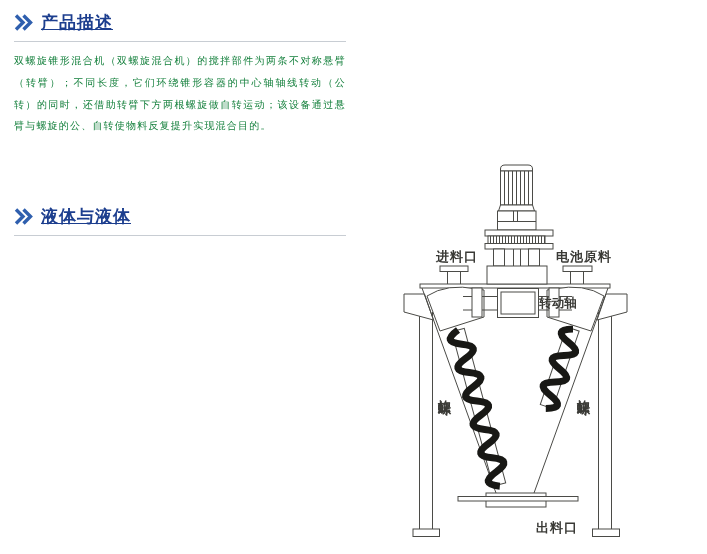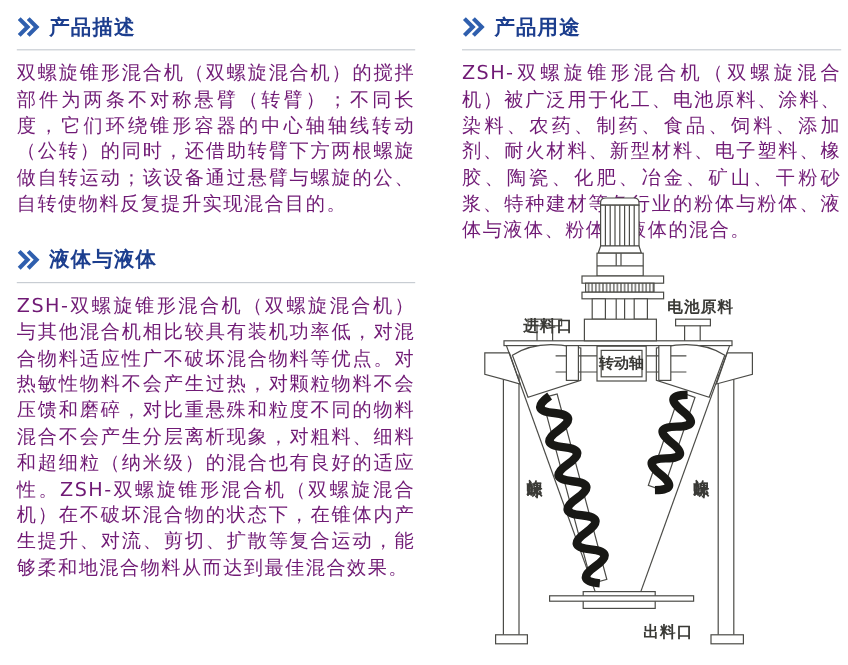--- a/index.html
+++ b/index.html
@@ -6,74 +6,63 @@
   .page {
     position:relative; width:707px; height:554px; background:#ffffff;
     font-family:"DejaVu Sans","Liberation Sans",sans-serif; overflow:hidden;
   }
   .sec { position:absolute; }
   .sec-desc  { left:14px;  top:8px;   width:332px; }
   .sec-usage { left:385px; top:8px;   width:316px; }
   .sec-feat  { left:14px;  top:202px; width:332px; }
   .sec-header { display:flex; align-items:center; gap:7px; height:28px; }
   .sec-header h2 {
-    margin:0; font-size:17px; font-weight:bold; color:#1c3e8e; letter-spacing:1px;
+    margin:0; font-size:17px; font-weight:bold; color:#1c3e8e; letter-spacing:1px;text-decoration:underline;
   }
   .chev { flex:0 0 auto; display:block; }
   .sec-sep { border-top:1px solid #c8cdd3; margin-top:5px; }
   .sec-body {
-    margin:8px 0 0 0; font-size:16px; line-height:21.8px; color:#701a75;
+    margin:8px 0 0 0; font-size:10px; line-height:21.8px; color:#15803d;
     letter-spacing:1.2px; text-align:justify; text-justify:inter-character;
   }
   .diagram { position:absolute; left:380px; top:162px; width:325px; height:385px; }
   .diagram svg { position:absolute; left:0; top:0; }
   .dlabel {
     position:absolute; font-size:13px; font-weight:600; color:#3a3a36;
     letter-spacing:1px; line-height:16px; white-space:nowrap;
   }
   .dlabel.vert { writing-mode:vertical-rl; text-orientation:upright; letter-spacing:2px; }
   .dlabel.boxed { width:42px; height:29px; line-height:29px; text-align:center;
-                  letter-spacing:0; font-size:12.5px; }
+                  letter-spacing:0; font-size:12.5px;margin-left:40px; }
 </style>
 </head>
 <body>
 
 <div class="page">
 
   <section class="sec sec-desc">
     <div class="sec-header">
       <svg class="chev" width="20" height="17" viewBox="0 0 20 17">
         <path d="M2,1.5 L9,8.5 L2,15.5 M9.5,1.5 L16.5,8.5 L9.5,15.5" stroke="#2f5fae" stroke-width="3.4" fill="none"></path>
       </svg>
       <h2>产品描述</h2>
     </div>
     <div class="sec-sep"></div>
     <p class="sec-body">双螺旋锥形混合机（双螺旋混合机）的搅拌部件为两条不对称悬臂（转臂）；不同长度，它们环绕锥形容器的中心轴轴线转动（公转）的同时，还借助转臂下方两根螺旋做自转运动；该设备通过悬臂与螺旋的公、自转使物料反复提升实现混合目的。</p>
   </section>
 
-  <section class="sec sec-usage">
-    <div class="sec-header">
-      <svg class="chev" width="20" height="17" viewBox="0 0 20 17">
-        <path d="M2,1.5 L9,8.5 L2,15.5 M9.5,1.5 L16.5,8.5 L9.5,15.5" stroke="#2f5fae" stroke-width="3.4" fill="none"></path>
-      </svg>
-      <h2>产品用途</h2>
-    </div>
-    <div class="sec-sep"></div>
-    <p class="sec-body">ZSH-双螺旋锥形混合机（双螺旋混合机）被广泛用于化工、电池原料、涂料、染料、农药、制药、食品、饲料、添加剂、耐火材料、新型材料、电子塑料、橡胶、陶瓷、化肥、冶金、矿山、干粉砂浆、特种建材等各行业的粉体与粉体、液体与液体、粉体与液体的混合。</p>
-  </section>
 
   <section class="sec sec-feat">
     <div class="sec-header">
       <svg class="chev" width="20" height="17" viewBox="0 0 20 17">
         <path d="M2,1.5 L9,8.5 L2,15.5 M9.5,1.5 L16.5,8.5 L9.5,15.5" stroke="#2f5fae" stroke-width="3.4" fill="none"></path>
       </svg>
       <h2>液体与液体</h2>
     </div>
     <div class="sec-sep"></div>
-    <p class="sec-body">ZSH-双螺旋锥形混合机（双螺旋混合机）与其他混合机相比较具有装机功率低，对混合物料适应性广不破坏混合物料等优点。对热敏性物料不会产生过热，对颗粒物料不会压馈和磨碎，对比重悬殊和粒度不同的物料混合不会产生分层离析现象，对粗料、细料和超细粒（纳米级）的混合也有良好的适应性。ZSH-双螺旋锥形混合机（双螺旋混合机）在不破坏混合物的状态下，在锥体内产生提升、对流、剪切、扩散等复合运动，能够柔和地混合物料从而达到最佳混合效果。</p>
   </section>
 
   <div class="diagram">
     <svg width="325" height="385" viewBox="380 162 325 385">
       <defs>
         <pattern id="vhatch" width="3" height="10" patternUnits="userSpaceOnUse">
           <rect width="3" height="10" fill="#ffffff"></rect>
           <line x1="1.5" y1="0" x2="1.5" y2="10" stroke="#4b4b47" stroke-width="1"></line>
         </pattern>
       </defs>
@@ -156,21 +145,21 @@
           <line x1="447.5" y1="271.5" x2="447.5" y2="284"></line>
           <line x1="460.5" y1="271.5" x2="460.5" y2="284"></line>
         </g>
         <g>
           <rect x="563" y="266" width="29" height="5.5" fill="#fff"></rect>
           <line x1="570.5" y1="271.5" x2="570.5" y2="284"></line>
           <line x1="583.5" y1="271.5" x2="583.5" y2="284"></line>
         </g>
       </g>
     </svg>
-    <div class="dlabel" style="left:56px; top:103px;">进料口</div>
+    <div class="dlabel" style="left:56px; top:87px;">进料口</div>
     <div class="dlabel" style="left:176px; top:87px;">电池原料</div>
     <div class="dlabel boxed" style="left:117px; top:126px;">转动轴</div>
     <div class="dlabel vert" style="left:56px; top:226px;">旋螺叶</div>
     <div class="dlabel vert" style="left:195px; top:226px;">旋螺叶</div>
     <div class="dlabel" style="left:156px; top:358px;">出料口</div>
   </div>
 
 </div>
 
 </body></html>

